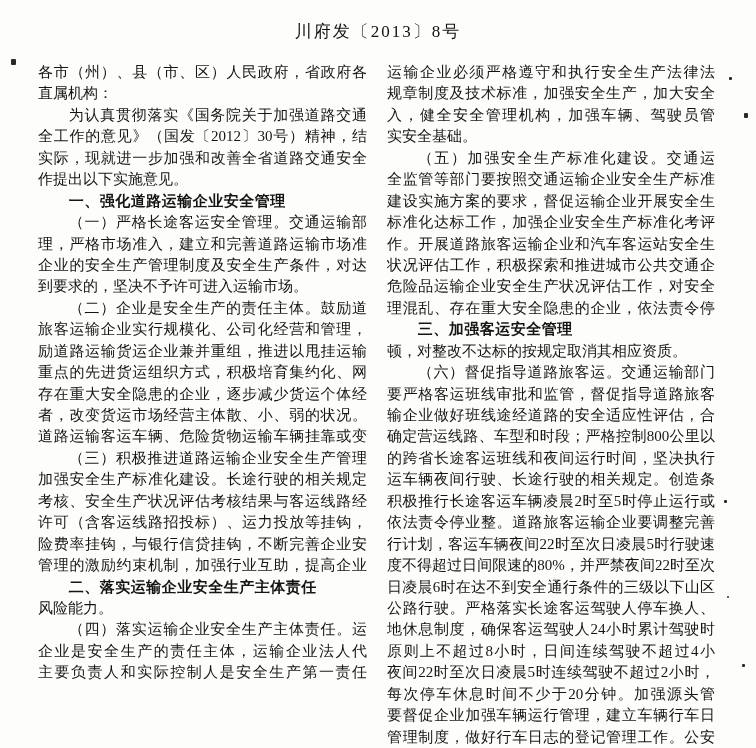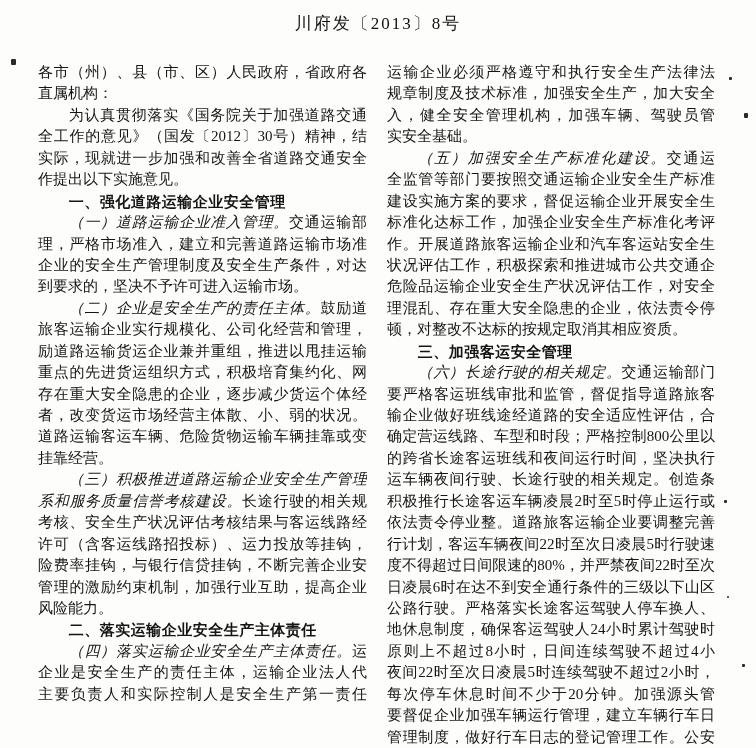--- a/index.html
+++ b/index.html
@@ -5,21 +5,21 @@
   html,body{margin:0;padding:0;}
   .page{
     position:relative;
     width:756px;height:748px;
     background:#fdfdfb;
     overflow:hidden;
     font-family:"Liberation Serif", serif;
     color:#151515;
   }
   .doc-header{
-    position:absolute;top:12px;left:0;width:100%;
+    position:absolute;top:20px;left:0;width:100%;
     text-align:center;
     font-size:17px;
     letter-spacing:2px;
     color:#111;
   }
   .col{
     position:absolute;
     top:62px;
     font-size:15px;
   }
@@ -28,83 +28,82 @@
   .line{
     height:21.45px;
     line-height:21.45px;
     text-align:justify;
     text-align-last:justify;
     overflow:hidden;
   }
   .line.end{text-align-last:left;}
   .line.indent{text-indent:2.05em;}
   .line.head{
-    font-family:Liberation Sans, sans-serif;
+    font-family:Liberation Serif, serif;
     font-weight:700;
     text-align-last:left;
     letter-spacing:0.5px;
   }
-  .kai{font-style:italic;}
+  .kai{}
   .speck{position:absolute;background:#2a2a2a;border-radius:1px;}
 </style>
 </head>
 <body>
 
 <div class="page">
   <div class="doc-header">川府发〔2013〕8号</div>
 
   <div class="col col-left" id="col-left">
       <div class="line">各市（州）、县（市、区）人民政府，省政府各部门、各</div>
       <div class="line end">直属机构：</div>
       <div class="line indent">为认真贯彻落实《国务院关于加强道路交通安</div>
       <div class="line">全工作的意见》（国发〔2012〕30号）精神，结合我省</div>
       <div class="line">实际，现就进一步加强和改善全省道路交通安全工</div>
       <div class="line end">作提出以下实施意见。</div>
       <div class="line head indent end">一、强化道路运输企业安全管理</div>
-      <div class="line indent"><span class="kai">（一）道路运输企业准入管理。</span><span>交通运输部门</span></div>
+      <div class="line indent"><span class="kai">（一）严格长途客运安全管理。</span><span>交通运输部门</span></div>
       <div class="line">理，严格市场准入，建立和完善道路运输市场准入</div>
       <div class="line">企业的安全生产管理制度及安全生产条件，对达不</div>
       <div class="line end">到要求的，坚决不予许可进入运输市场。</div>
       <div class="line indent"><span class="kai">（二）企业是安全生产的责任主体。</span><span>鼓励道路</span></div>
       <div class="line">旅客运输企业实行规模化、公司化经营和管理，鼓</div>
       <div class="line">励道路运输货运企业兼并重组，推进以甩挂运输为</div>
       <div class="line">重点的先进货运组织方式，积极培育集约化、网络</div>
       <div class="line">存在重大安全隐患的企业，逐步减少货运个体经营</div>
       <div class="line">者，改变货运市场经营主体散、小、弱的状况。严禁</div>
       <div class="line">道路运输客运车辆、危险货物运输车辆挂靠或变相</div>
-      <div class="line end">挂靠经营。</div>
       <div class="line indent"><span class="kai">（三）积极推进道路运输企业安全生产管理体</span><span></span></div>
-      <div class="line"><span class="kai">系和服务质量信誉考核建设。</span><span>长途行驶的相关规定</span></div>
+      <div class="line"><span class="kai">加强安全生产标准化建设。</span><span>长途行驶的相关规定</span></div>
       <div class="line">考核、安全生产状况评估考核结果与客运线路经营</div>
       <div class="line">许可（含客运线路招投标）、运力投放等挂钩，与保</div>
       <div class="line">险费率挂钩，与银行信贷挂钩，不断完善企业安全</div>
       <div class="line">管理的激励约束机制，加强行业互助，提高企业抗</div>
+      <div class="line head indent end">二、落实运输企业安全生产主体责任</div>
       <div class="line end">风险能力。</div>
-      <div class="line head indent end">二、落实运输企业安全生产主体责任</div>
       <div class="line indent"><span class="kai">（四）落实运输企业安全生产主体责任。</span><span>运输</span></div>
       <div class="line">企业是安全生产的责任主体，运输企业法人代表、</div>
       <div class="line">主要负责人和实际控制人是安全生产第一责任人，</div>
     </div>
 
   <div class="col col-right" id="col-right">
       <div class="line">运输企业必须严格遵守和执行安全生产法律法规、</div>
       <div class="line">规章制度及技术标准，加强安全生产，加大安全投</div>
       <div class="line">入，健全安全管理机构，加强车辆、驾驶员管理，夯</div>
       <div class="line end">实安全基础。</div>
       <div class="line indent"><span class="kai">（五）加强安全生产标准化建设。</span><span>交通运输、安</span></div>
       <div class="line">全监管等部门要按照交通运输企业安全生产标准化</div>
       <div class="line">建设实施方案的要求，督促运输企业开展安全生产</div>
       <div class="line">标准化达标工作，加强企业安全生产标准化考评工</div>
       <div class="line">作。开展道路旅客运输企业和汽车客运站安全生产</div>
       <div class="line">状况评估工作，积极探索和推进城市公共交通企业、</div>
       <div class="line">危险品运输企业安全生产状况评估工作，对安全管</div>
       <div class="line">理混乱、存在重大安全隐患的企业，依法责令停业整</div>
+      <div class="line head indent end">三、加强客运安全管理</div>
       <div class="line end">顿，对整改不达标的按规定取消其相应资质。</div>
-      <div class="line head indent end">三、加强客运安全管理</div>
-      <div class="line indent"><span class="kai">（六）长途行驶的相关规定。</span><span>交通运输部门</span></div>
+      <div class="line indent"><span class="kai">（六）督促指导道路旅客运。</span><span>交通运输部门</span></div>
       <div class="line">要严格客运班线审批和监管，督促指导道路旅客运</div>
       <div class="line">输企业做好班线途经道路的安全适应性评估，合理</div>
       <div class="line">确定营运线路、车型和时段；严格控制800公里以上</div>
       <div class="line">的跨省长途客运班线和夜间运行时间，坚决执行客</div>
       <div class="line">运车辆夜间行驶、长途行驶的相关规定。创造条件</div>
       <div class="line">积极推行长途客运车辆凌晨2时至5时停止运行或</div>
       <div class="line">依法责令停业整。道路旅客运输企业要调整完善运</div>
       <div class="line">行计划，客运车辆夜间22时至次日凌晨5时行驶速</div>
       <div class="line">度不得超过日间限速的80%，并严禁夜间22时至次</div>
       <div class="line">日凌晨6时在达不到安全通行条件的三级以下山区</div>

